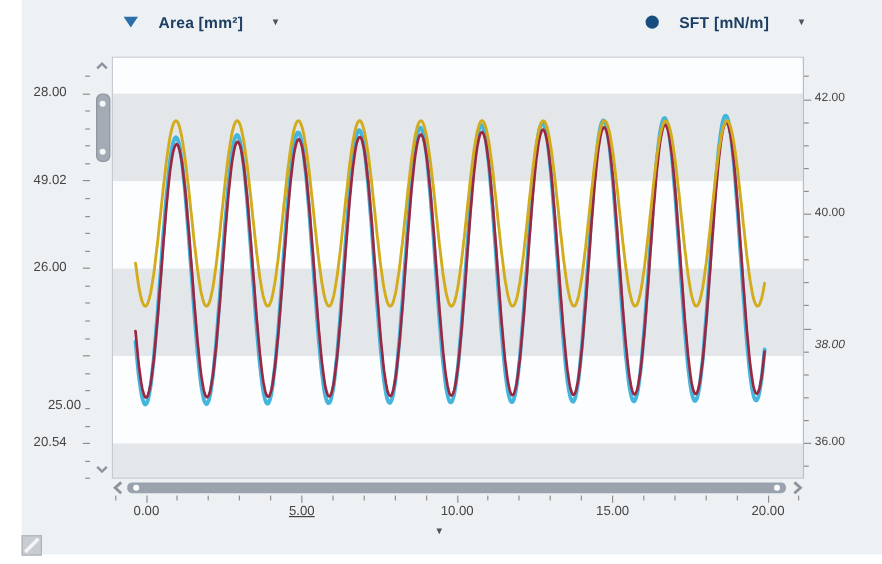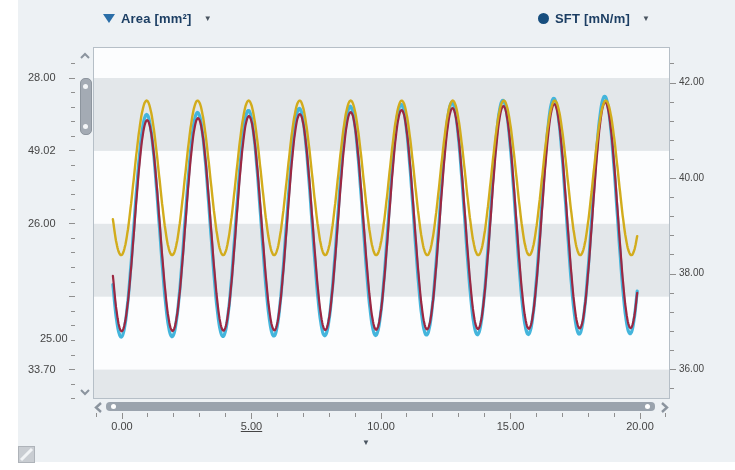--- a/index.html
+++ b/index.html
@@ -1,21 +1,21 @@
 <!DOCTYPE html>
 <html><head>
 <meta charset="utf-8">
 <style>
   html,body{margin:0;padding:0;background:#ffffff;font-family:"Liberation Sans",sans-serif;}
   .stage{position:relative;width:735px;height:470px;background:#ffffff;overflow:hidden;}
   .panel{position:absolute;left:18px;top:0;width:717px;height:462px;background:#edf1f4;}
   .layer{position:absolute;left:0;top:0;width:735px;height:470px;pointer-events:none;}
 
   
-  .legend{position:absolute;top:8px;height:20px;display:flex;align-items:center;gap:6px;cursor:pointer;}
+  .legend{position:absolute;top:8px;height:20px;display:flex;align-items:center;gap:17px;cursor:pointer;}
   .legend-label{font-size:13px;font-weight:bold;color:#1c3e63;letter-spacing:.2px;}
   .tri-down{width:0;height:0;border-left:6px solid transparent;border-right:6px solid transparent;border-top:9px solid #2b6ea8;}
   .dot{width:11px;height:11px;border-radius:50%;background:#174e7e;}
   .caret{font-size:8px;color:#4a5560;margin-left:6px;}
 
   
   .plot-svg{position:absolute;left:93px;top:47px;}
 
   
   .ylab{position:absolute;width:40px;font-size:11px;color:#454545;text-align:left;}
@@ -70,21 +70,21 @@
     <g id="curves">
         <path d="M19.9 237.7 L20.5 243.6 L21.0 249.2 L21.5 254.6 L22.0 259.6 L22.5 264.3 L23.0 268.7 L23.6 272.7 L24.1 276.3 L24.6 279.5 L25.1 282.3 L25.6 284.7 L26.2 286.6 L26.7 288.2 L27.2 289.2 L27.7 289.9 L28.2 290.0 L28.7 289.7 L29.3 289.0 L29.8 287.8 L30.3 286.2 L30.8 284.1 L31.3 281.6 L31.8 278.7 L32.4 275.4 L32.9 271.7 L33.4 267.6 L33.9 263.1 L34.4 258.3 L35.0 253.2 L35.5 247.7 L36.0 242.0 L36.5 236.1 L37.0 229.9 L37.5 223.4 L38.1 216.8 L38.6 210.1 L39.1 203.2 L39.6 196.2 L40.1 189.2 L40.7 182.1 L41.2 175.0 L41.7 167.9 L42.2 160.8 L42.7 153.9 L43.2 147.0 L43.8 140.2 L44.3 133.7 L44.8 127.3 L45.3 121.1 L45.8 115.1 L46.4 109.4 L46.9 104.0 L47.4 98.9 L47.9 94.1 L48.4 89.7 L48.9 85.6 L49.5 81.9 L50.0 78.6 L50.5 75.7 L51.0 73.2 L51.5 71.2 L52.1 69.6 L52.6 68.4 L53.1 67.7 L53.6 67.5 L54.1 67.7 L54.6 68.4 L55.2 69.5 L55.7 71.0 L56.2 73.0 L56.7 75.5 L57.2 78.3 L57.7 81.6 L58.3 85.2 L58.8 89.3 L59.3 93.7 L59.8 98.4 L60.3 103.5 L60.9 108.9 L61.4 114.6 L61.9 120.5 L62.4 126.7 L62.9 133.1 L63.4 139.7 L64.0 146.4 L64.5 153.3 L65.0 160.3 L65.5 167.3 L66.0 174.4 L66.6 181.5 L67.1 188.6 L67.6 195.7 L68.1 202.6 L68.6 209.5 L69.1 216.3 L69.7 222.9 L70.2 229.3 L70.7 235.6 L71.2 241.5 L71.7 247.3 L72.3 252.7 L72.8 257.9 L73.3 262.7 L73.8 267.2 L74.3 271.3 L74.8 275.0 L75.4 278.4 L75.9 281.3 L76.4 283.8 L76.9 285.9 L77.4 287.5 L78.0 288.7 L78.5 289.4 L79.0 289.7 L79.5 289.5 L80.0 288.9 L80.5 287.8 L81.1 286.3 L81.6 284.3 L82.1 281.9 L82.6 279.1 L83.1 275.8 L83.6 272.2 L84.2 268.1 L84.7 263.7 L85.2 259.0 L85.7 253.9 L86.2 248.5 L86.8 242.8 L87.3 236.8 L87.8 230.7 L88.3 224.2 L88.8 217.6 L89.3 210.9 L89.9 204.0 L90.4 197.0 L90.9 189.9 L91.4 182.7 L91.9 175.6 L92.5 168.4 L93.0 161.3 L93.5 154.2 L94.0 147.3 L94.5 140.5 L95.0 133.8 L95.6 127.3 L96.1 121.0 L96.6 114.9 L97.1 109.1 L97.6 103.6 L98.2 98.4 L98.7 93.4 L99.2 88.9 L99.7 84.7 L100.2 80.9 L100.7 77.4 L101.3 74.4 L101.8 71.8 L102.3 69.7 L102.8 68.0 L103.3 66.7 L103.9 65.9 L104.4 65.5 L104.9 65.6 L105.4 66.1 L105.9 67.1 L106.4 68.6 L107.0 70.5 L107.5 72.9 L108.0 75.6 L108.5 78.8 L109.0 82.4 L109.5 86.4 L110.1 90.7 L110.6 95.4 L111.1 100.5 L111.6 105.8 L112.1 111.5 L112.7 117.4 L113.2 123.6 L113.7 130.0 L114.2 136.5 L114.7 143.3 L115.2 150.2 L115.8 157.2 L116.3 164.3 L116.8 171.4 L117.3 178.6 L117.8 185.7 L118.4 192.8 L118.9 199.9 L119.4 206.9 L119.9 213.7 L120.4 220.4 L120.9 227.0 L121.5 233.3 L122.0 239.4 L122.5 245.2 L123.0 250.8 L123.5 256.0 L124.1 261.0 L124.6 265.6 L125.1 269.8 L125.6 273.7 L126.1 277.1 L126.6 280.2 L127.2 282.8 L127.7 285.0 L128.2 286.8 L128.7 288.1 L129.2 288.9 L129.8 289.3 L130.3 289.3 L130.8 288.8 L131.3 287.8 L131.8 286.4 L132.3 284.5 L132.9 282.2 L133.4 279.4 L133.9 276.2 L134.4 272.7 L134.9 268.7 L135.4 264.3 L136.0 259.6 L136.5 254.6 L137.0 249.2 L137.5 243.6 L138.0 237.6 L138.6 231.5 L139.1 225.0 L139.6 218.4 L140.1 211.7 L140.6 204.7 L141.1 197.7 L141.7 190.6 L142.2 183.4 L142.7 176.2 L143.2 169.0 L143.7 161.8 L144.3 154.7 L144.8 147.6 L145.3 140.7 L145.8 133.9 L146.3 127.3 L146.8 120.9 L147.4 114.8 L147.9 108.9 L148.4 103.2 L148.9 97.9 L149.4 92.8 L150.0 88.2 L150.5 83.8 L151.0 79.9 L151.5 76.3 L152.0 73.2 L152.5 70.5 L153.1 68.2 L153.6 66.3 L154.1 65.0 L154.6 64.0 L155.1 63.5 L155.7 63.5 L156.2 63.9 L156.7 64.8 L157.2 66.2 L157.7 68.0 L158.2 70.3 L158.8 72.9 L159.3 76.0 L159.8 79.6 L160.3 83.5 L160.8 87.8 L161.3 92.4 L161.9 97.4 L162.4 102.7 L162.9 108.4 L163.4 114.3 L163.9 120.4 L164.5 126.8 L165.0 133.4 L165.5 140.1 L166.0 147.1 L166.5 154.1 L167.0 161.2 L167.6 168.4 L168.1 175.6 L168.6 182.8 L169.1 190.0 L169.6 197.1 L170.2 204.2 L170.7 211.1 L171.2 217.9 L171.7 224.5 L172.2 231.0 L172.7 237.2 L173.3 243.1 L173.8 248.8 L174.3 254.2 L174.8 259.2 L175.3 263.9 L175.9 268.3 L176.4 272.3 L176.9 275.9 L177.4 279.1 L177.9 281.8 L178.4 284.1 L179.0 286.0 L179.5 287.5 L180.0 288.4 L180.5 289.0 L181.0 289.0 L181.6 288.6 L182.1 287.7 L182.6 286.4 L183.1 284.6 L183.6 282.4 L184.1 279.7 L184.7 276.6 L185.2 273.1 L185.7 269.2 L186.2 265.0 L186.7 260.3 L187.2 255.3 L187.8 250.0 L188.3 244.4 L188.8 238.4 L189.3 232.3 L189.8 225.9 L190.4 219.3 L190.9 212.5 L191.4 205.5 L191.9 198.5 L192.4 191.3 L192.9 184.1 L193.5 176.8 L194.0 169.6 L194.5 162.3 L195.0 155.1 L195.5 148.0 L196.1 141.0 L196.6 134.1 L197.1 127.4 L197.6 121.0 L198.1 114.7 L198.6 108.6 L199.2 102.9 L199.7 97.4 L200.2 92.3 L200.7 87.5 L201.2 83.0 L201.8 79.0 L202.3 75.3 L202.8 72.0 L203.3 69.2 L203.8 66.7 L204.3 64.8 L204.9 63.3 L205.4 62.2 L205.9 61.6 L206.4 61.5 L206.9 61.8 L207.5 62.6 L208.0 63.8 L208.5 65.5 L209.0 67.7 L209.5 70.3 L210.0 73.3 L210.6 76.7 L211.1 80.6 L211.6 84.8 L212.1 89.4 L212.6 94.4 L213.1 99.7 L213.7 105.2 L214.2 111.1 L214.7 117.3 L215.2 123.6 L215.7 130.2 L216.3 137.0 L216.8 143.9 L217.3 151.0 L217.8 158.1 L218.3 165.3 L218.8 172.6 L219.4 179.9 L219.9 187.1 L220.4 194.3 L220.9 201.5 L221.4 208.5 L222.0 215.4 L222.5 222.1 L223.0 228.6 L223.5 234.9 L224.0 241.0 L224.5 246.7 L225.1 252.2 L225.6 257.4 L226.1 262.3 L226.6 266.8 L227.1 270.9 L227.7 274.6 L228.2 277.9 L228.7 280.8 L229.2 283.2 L229.7 285.2 L230.2 286.8 L230.8 287.9 L231.3 288.5 L231.8 288.7 L232.3 288.4 L232.8 287.7 L233.4 286.4 L233.9 284.8 L234.4 282.6 L234.9 280.1 L235.4 277.0 L235.9 273.6 L236.5 269.8 L237.0 265.6 L237.5 261.0 L238.0 256.0 L238.5 250.7 L239.0 245.1 L239.6 239.3 L240.1 233.1 L240.6 226.7 L241.1 220.1 L241.6 213.3 L242.2 206.3 L242.7 199.3 L243.2 192.1 L243.7 184.8 L244.2 177.5 L244.7 170.2 L245.3 162.9 L245.8 155.6 L246.3 148.4 L246.8 141.3 L247.3 134.4 L247.9 127.6 L248.4 121.0 L248.9 114.6 L249.4 108.5 L249.9 102.6 L250.4 97.0 L251.0 91.8 L251.5 86.8 L252.0 82.3 L252.5 78.1 L253.0 74.3 L253.6 70.9 L254.1 67.9 L254.6 65.3 L255.1 63.2 L255.6 61.6 L256.1 60.4 L256.7 59.7 L257.2 59.4 L257.7 59.6 L258.2 60.3 L258.7 61.5 L259.3 63.1 L259.8 65.1 L260.3 67.6 L260.8 70.6 L261.3 73.9 L261.8 77.7 L262.4 81.9 L262.9 86.4 L263.4 91.3 L263.9 96.6 L264.4 102.1 L264.9 108.0 L265.5 114.1 L266.0 120.4 L266.5 127.0 L267.0 133.8 L267.5 140.7 L268.1 147.8 L268.6 155.0 L269.1 162.3 L269.6 169.6 L270.1 176.9 L270.6 184.2 L271.2 191.5 L271.7 198.7 L272.2 205.8 L272.7 212.8 L273.2 219.6 L273.8 226.2 L274.3 232.6 L274.8 238.8 L275.3 244.7 L275.8 250.3 L276.3 255.6 L276.9 260.6 L277.4 265.2 L277.9 269.4 L278.4 273.3 L278.9 276.7 L279.5 279.7 L280.0 282.3 L280.5 284.4 L281.0 286.1 L281.5 287.3 L282.0 288.1 L282.6 288.4 L283.1 288.2 L283.6 287.6 L284.1 286.4 L284.6 284.9 L285.2 282.8 L285.7 280.3 L286.2 277.4 L286.7 274.1 L287.2 270.3 L287.7 266.2 L288.3 261.6 L288.8 256.7 L289.3 251.5 L289.8 245.9 L290.3 240.1 L290.8 233.9 L291.4 227.6 L291.9 220.9 L292.4 214.1 L292.9 207.2 L293.4 200.1 L294.0 192.8 L294.5 185.5 L295.0 178.2 L295.5 170.8 L296.0 163.4 L296.5 156.1 L297.1 148.8 L297.6 141.7 L298.1 134.6 L298.6 127.8 L299.1 121.1 L299.7 114.6 L300.2 108.3 L300.7 102.3 L301.2 96.7 L301.7 91.3 L302.2 86.2 L302.8 81.5 L303.3 77.2 L303.8 73.3 L304.3 69.7 L304.8 66.6 L305.4 64.0 L305.9 61.7 L306.4 60.0 L306.9 58.6 L307.4 57.8 L307.9 57.4 L308.5 57.5 L309.0 58.1 L309.5 59.1 L310.0 60.6 L310.5 62.6 L311.1 65.0 L311.6 67.9 L312.1 71.1 L312.6 74.8 L313.1 78.9 L313.6 83.4 L314.2 88.3 L314.7 93.5 L315.2 99.0 L315.7 104.8 L316.2 110.9 L316.7 117.3 L317.3 123.8 L317.8 130.6 L318.3 137.6 L318.8 144.7 L319.3 151.9 L319.9 159.2 L320.4 166.5 L320.9 173.9 L321.4 181.3 L321.9 188.6 L322.4 195.9 L323.0 203.1 L323.5 210.1 L324.0 217.0 L324.5 223.8 L325.0 230.3 L325.6 236.6 L326.1 242.6 L326.6 248.3 L327.1 253.7 L327.6 258.8 L328.1 263.5 L328.7 267.9 L329.2 271.9 L329.7 275.5 L330.2 278.6 L330.7 281.3 L331.3 283.6 L331.8 285.4 L332.3 286.7 L332.8 287.6 L333.3 288.0 L333.8 288.0 L334.4 287.4 L334.9 286.4 L335.4 285.0 L335.9 283.0 L336.4 280.6 L337.0 277.8 L337.5 274.5 L338.0 270.8 L338.5 266.8 L339.0 262.3 L339.5 257.4 L340.1 252.2 L340.6 246.7 L341.1 240.9 L341.6 234.8 L342.1 228.4 L342.6 221.8 L343.2 215.0 L343.7 208.0 L344.2 200.9 L344.7 193.6 L345.2 186.3 L345.8 178.9 L346.3 171.5 L346.8 164.0 L347.3 156.7 L347.8 149.3 L348.3 142.1 L348.9 134.9 L349.4 128.0 L349.9 121.2 L350.4 114.6 L350.9 108.2 L351.5 102.1 L352.0 96.3 L352.5 90.8 L353.0 85.6 L353.5 80.8 L354.0 76.4 L354.6 72.3 L355.1 68.7 L355.6 65.4 L356.1 62.6 L356.6 60.3 L357.2 58.4 L357.7 56.9 L358.2 56.0 L358.7 55.5 L359.2 55.4 L359.7 55.9 L360.3 56.8 L360.8 58.2 L361.3 60.1 L361.8 62.4 L362.3 65.2 L362.9 68.4 L363.4 72.0 L363.9 76.0 L364.4 80.4 L364.9 85.2 L365.4 90.4 L366.0 95.9 L366.5 101.6 L367.0 107.7 L367.5 114.1 L368.0 120.6 L368.5 127.4 L369.1 134.4 L369.6 141.5 L370.1 148.7 L370.6 156.1 L371.1 163.5 L371.7 170.9 L372.2 178.3 L372.7 185.7 L373.2 193.1 L373.7 200.3 L374.2 207.5 L374.8 214.5 L375.3 221.3 L375.8 227.9 L376.3 234.3 L376.8 240.4 L377.4 246.3 L377.9 251.8 L378.4 257.0 L378.9 261.9 L379.4 266.4 L379.9 270.5 L380.5 274.2 L381.0 277.4 L381.5 280.3 L382.0 282.7 L382.5 284.6 L383.1 286.1 L383.6 287.1 L384.1 287.6 L384.6 287.7 L385.1 287.3 L385.6 286.4 L386.2 285.0 L386.7 283.2 L387.2 280.9 L387.7 278.1 L388.2 275.0 L388.8 271.4 L389.3 267.3 L389.8 262.9 L390.3 258.1 L390.8 253.0 L391.3 247.5 L391.9 241.7 L392.4 235.6 L392.9 229.3 L393.4 222.7 L393.9 215.9 L394.4 208.9 L395.0 201.7 L395.5 194.5 L396.0 187.1 L396.5 179.6 L397.0 172.2 L397.6 164.7 L398.1 157.2 L398.6 149.8 L399.1 142.5 L399.6 135.3 L400.1 128.2 L400.7 121.3 L401.2 114.6 L401.7 108.2 L402.2 102.0 L402.7 96.0 L403.3 90.4 L403.8 85.1 L404.3 80.2 L404.8 75.6 L405.3 71.4 L405.8 67.6 L406.4 64.2 L406.9 61.3 L407.4 58.8 L407.9 56.8 L408.4 55.2 L409.0 54.1 L409.5 53.5 L410.0 53.4 L410.5 53.7 L411.0 54.5 L411.5 55.8 L412.1 57.6 L412.6 59.8 L413.1 62.5 L413.6 65.6 L414.1 69.1 L414.7 73.1 L415.2 77.5 L415.7 82.2 L416.2 87.3 L416.7 92.7 L417.2 98.5 L417.8 104.5 L418.3 110.8 L418.8 117.4 L419.3 124.2 L419.8 131.2 L420.3 138.3 L420.9 145.6 L421.4 152.9 L421.9 160.4 L422.4 167.8 L422.9 175.3 L423.5 182.8 L424.0 190.2 L424.5 197.6 L425.0 204.8 L425.5 211.9 L426.0 218.8 L426.6 225.5 L427.1 232.0 L427.6 238.2 L428.1 244.2 L428.6 249.9 L429.2 255.2 L429.7 260.2 L430.2 264.8 L430.7 269.0 L431.2 272.9 L431.7 276.3 L432.3 279.2 L432.8 281.8 L433.3 283.8 L433.8 285.4 L434.3 286.6 L434.9 287.2 L435.4 287.4 L435.9 287.1 L436.4 286.3 L436.9 285.1 L437.4 283.3 L438.0 281.1 L438.5 278.5 L439.0 275.4 L439.5 271.9 L440.0 267.9 L440.6 263.6 L441.1 258.8 L441.6 253.7 L442.1 248.3 L442.6 242.5 L443.1 236.5 L443.7 230.1 L444.2 223.6 L444.7 216.8 L445.2 209.8 L445.7 202.6 L446.2 195.3 L446.8 187.9 L447.3 180.4 L447.8 172.9 L448.3 165.4 L448.8 157.8 L449.4 150.4 L449.9 143.0 L450.4 135.7 L450.9 128.5 L451.4 121.5 L451.9 114.7 L452.5 108.2 L453.0 101.8 L453.5 95.8 L454.0 90.1 L454.5 84.6 L455.1 79.6 L455.6 74.9 L456.1 70.5 L456.6 66.6 L457.1 63.1 L457.6 60.1 L458.2 57.4 L458.7 55.3 L459.2 53.6 L459.7 52.4 L460.2 51.6 L460.8 51.4 L461.3 51.6 L461.8 52.3 L462.3 53.5 L462.8 55.1 L463.3 57.2 L463.9 59.8 L464.4 62.8 L464.9 66.3 L465.4 70.2 L465.9 74.5 L466.5 79.2 L467.0 84.2 L467.5 89.6 L468.0 95.3 L468.5 101.3 L469.0 107.6 L469.6 114.2 L470.1 121.0 L470.6 127.9 L471.1 135.1 L471.6 142.4 L472.1 149.8 L472.7 157.2 L473.2 164.8 L473.7 172.3 L474.2 179.8 L474.7 187.3 L475.3 194.7 L475.8 202.0 L476.3 209.2 L476.8 216.2 L477.3 223.1 L477.8 229.6 L478.4 236.0 L478.9 242.1 L479.4 247.9 L479.9 253.3 L480.4 258.4 L481.0 263.2 L481.5 267.5 L482.0 271.5 L482.5 275.0 L483.0 278.1 L483.5 280.8 L484.1 283.0 L484.6 284.7 L485.1 286.0 L485.6 286.8 L486.1 287.1 L486.7 286.9 L487.2 286.2 L487.7 285.1 L488.2 283.4 L488.7 281.4 L489.2 278.8 L489.8 275.8 L490.3 272.3 L490.8 268.5 L491.3 264.2 L491.8 259.5 L492.4 254.5 L492.9 249.1 L493.4 243.4 L493.9 237.3 L494.4 231.0 L494.9 224.5 L495.5 217.7 L496.0 210.7 L496.5 203.5 L497.0 196.2 L497.5 188.7 L498.0 181.2 L498.6 173.6 L499.1 166.0 L499.6 158.5 L500.1 150.9 L500.6 143.4 L501.2 136.1 L501.7 128.8 L502.2 121.7 L502.7 114.9 L503.2 108.2 L503.7 101.7 L504.3 95.6 L504.8 89.7 L505.3 84.2 L505.8 79.0 L506.3 74.2 L506.9 69.7 L507.4 65.7 L507.9 62.0 L508.4 58.8 L508.9 56.1 L509.4 53.8 L510.0 52.0 L510.5 50.6 L511.0 49.7 L511.5 49.4 L512.0 49.5 L512.6 50.0 L513.1 51.1 L513.6 52.7 L514.1 54.7 L514.6 57.2 L515.1 60.1 L515.7 63.5 L516.2 67.3 L516.7 71.5 L517.2 76.1 L517.7 81.1 L518.3 86.5 L518.8 92.1 L519.3 98.1 L519.8 104.4 L520.3 110.9 L520.8 117.7 L521.4 124.7 L521.9 131.9 L522.4 139.2 L522.9 146.6 L523.4 154.1 L523.9 161.7 L524.5 169.3 L525.0 176.8 L525.5 184.4 L526.0 191.9 L526.5 199.3 L527.1 206.5 L527.6 213.6 L528.1 220.6 L528.6 227.3 L529.1 233.7 L529.6 239.9 L530.2 245.8 L530.7 251.4 L531.2 256.6 L531.7 261.5 L532.2 266.0 L532.8 270.1 L533.3 273.8 L533.8 277.0 L534.3 279.8 L534.8 282.1 L535.3 284.0 L535.9 285.4 L536.4 286.3 L536.9 286.7 L537.4 286.7 L537.9 286.1 L538.5 285.1 L539.0 283.5 L539.5 281.6 L540.0 279.1 L540.5 276.2 L541.0 272.8 L541.6 269.0 L542.1 264.8 L542.6 260.2 L543.1 255.2 L543.6 249.9 L544.2 244.2" fill="none" stroke="#44b5dc" stroke-width="3.2" stroke-linecap="round"></path>
         <path d="M19.9 228.8 L20.5 234.7 L21.0 240.2 L21.5 245.6 L22.0 250.7 L22.5 255.4 L23.0 259.9 L23.6 264.0 L24.1 267.8 L24.6 271.3 L25.1 274.3 L25.6 277.0 L26.2 279.2 L26.7 281.1 L27.2 282.5 L27.7 283.5 L28.2 284.1 L28.7 284.3 L29.3 284.0 L29.8 283.3 L30.3 282.2 L30.8 280.7 L31.3 278.7 L31.8 276.3 L32.4 273.6 L32.9 270.4 L33.4 266.9 L33.9 263.0 L34.4 258.8 L35.0 254.2 L35.5 249.3 L36.0 244.2 L36.5 238.8 L37.0 233.1 L37.5 227.2 L38.1 221.1 L38.6 214.9 L39.1 208.5 L39.6 202.0 L40.1 195.3 L40.7 188.6 L41.2 181.9 L41.7 175.2 L42.2 168.4 L42.7 161.8 L43.2 155.1 L43.8 148.6 L44.3 142.2 L44.8 136.0 L45.3 129.9 L45.8 124.0 L46.4 118.4 L46.9 113.0 L47.4 107.8 L47.9 103.0 L48.4 98.4 L48.9 94.2 L49.5 90.4 L50.0 86.9 L50.5 83.7 L51.0 81.0 L51.5 78.7 L52.1 76.7 L52.6 75.2 L53.1 74.1 L53.6 73.4 L54.1 73.2 L54.6 73.4 L55.2 74.0 L55.7 75.1 L56.2 76.6 L56.7 78.4 L57.2 80.8 L57.7 83.5 L58.3 86.6 L58.8 90.0 L59.3 93.9 L59.8 98.0 L60.3 102.5 L60.9 107.4 L61.4 112.5 L61.9 117.9 L62.4 123.5 L62.9 129.4 L63.4 135.4 L64.0 141.7 L64.5 148.0 L65.0 154.6 L65.5 161.2 L66.0 167.9 L66.6 174.6 L67.1 181.3 L67.6 188.1 L68.1 194.8 L68.6 201.4 L69.1 207.9 L69.7 214.3 L70.2 220.6 L70.7 226.7 L71.2 232.6 L71.7 238.3 L72.3 243.7 L72.8 248.9 L73.3 253.8 L73.8 258.3 L74.3 262.6 L74.8 266.5 L75.4 270.0 L75.9 273.2 L76.4 276.0 L76.9 278.4 L77.4 280.3 L78.0 281.9 L78.5 283.0 L79.0 283.7 L79.5 284.0 L80.0 283.8 L80.5 283.2 L81.1 282.2 L81.6 280.7 L82.1 278.9 L82.6 276.6 L83.1 273.9 L83.6 270.8 L84.2 267.3 L84.7 263.5 L85.2 259.3 L85.7 254.8 L86.2 250.0 L86.8 244.9 L87.3 239.5 L87.8 233.8 L88.3 227.9 L88.8 221.9 L89.3 215.6 L89.9 209.2 L90.4 202.6 L90.9 196.0 L91.4 189.2 L91.9 182.5 L92.5 175.7 L93.0 168.9 L93.5 162.1 L94.0 155.4 L94.5 148.8 L95.0 142.4 L95.6 136.0 L96.1 129.8 L96.6 123.9 L97.1 118.1 L97.6 112.6 L98.2 107.4 L98.7 102.4 L99.2 97.7 L99.7 93.4 L100.2 89.4 L100.7 85.8 L101.3 82.6 L101.8 79.7 L102.3 77.2 L102.8 75.2 L103.3 73.5 L103.9 72.3 L104.4 71.6 L104.9 71.2 L105.4 71.3 L105.9 71.8 L106.4 72.8 L107.0 74.2 L107.5 76.0 L108.0 78.2 L108.5 80.8 L109.0 83.8 L109.5 87.2 L110.1 91.0 L110.6 95.1 L111.1 99.6 L111.6 104.4 L112.1 109.5 L112.7 114.8 L113.2 120.4 L113.7 126.3 L114.2 132.4 L114.7 138.6 L115.2 145.0 L115.8 151.5 L116.3 158.2 L116.8 164.9 L117.3 171.7 L117.8 178.5 L118.4 185.3 L118.9 192.0 L119.4 198.7 L119.9 205.4 L120.4 211.9 L120.9 218.2 L121.5 224.4 L122.0 230.4 L122.5 236.2 L123.0 241.7 L123.5 247.0 L124.1 252.0 L124.6 256.7 L125.1 261.1 L125.6 265.1 L126.1 268.7 L126.6 272.0 L127.2 274.9 L127.7 277.4 L128.2 279.5 L128.7 281.2 L129.2 282.4 L129.8 283.2 L130.3 283.6 L130.8 283.6 L131.3 283.1 L131.8 282.1 L132.3 280.8 L132.9 279.0 L133.4 276.8 L133.9 274.2 L134.4 271.2 L134.9 267.8 L135.4 264.0 L136.0 259.9 L136.5 255.4 L137.0 250.6 L137.5 245.5 L138.0 240.2 L138.6 234.5 L139.1 228.7 L139.6 222.6 L140.1 216.3 L140.6 209.9 L141.1 203.3 L141.7 196.6 L142.2 189.9 L142.7 183.0 L143.2 176.2 L143.7 169.3 L144.3 162.5 L144.8 155.8 L145.3 149.1 L145.8 142.5 L146.3 136.1 L146.8 129.8 L147.4 123.8 L147.9 117.9 L148.4 112.3 L148.9 106.9 L149.4 101.8 L150.0 97.1 L150.5 92.6 L151.0 88.5 L151.5 84.8 L152.0 81.4 L152.5 78.4 L153.1 75.8 L153.6 73.7 L154.1 71.9 L154.6 70.6 L155.1 69.7 L155.7 69.2 L156.2 69.2 L156.7 69.6 L157.2 70.5 L157.7 71.8 L158.2 73.5 L158.8 75.6 L159.3 78.2 L159.8 81.1 L160.3 84.5 L160.8 88.2 L161.3 92.2 L161.9 96.7 L162.4 101.4 L162.9 106.4 L163.4 111.8 L163.9 117.4 L164.5 123.2 L165.0 129.3 L165.5 135.5 L166.0 142.0 L166.5 148.5 L167.0 155.2 L167.6 161.9 L168.1 168.8 L168.6 175.6 L169.1 182.5 L169.6 189.3 L170.2 196.1 L170.7 202.7 L171.2 209.3 L171.7 215.8 L172.2 222.1 L172.7 228.2 L173.3 234.0 L173.8 239.7 L174.3 245.1 L174.8 250.2 L175.3 255.0 L175.9 259.5 L176.4 263.6 L176.9 267.4 L177.4 270.8 L177.9 273.8 L178.4 276.5 L179.0 278.7 L179.5 280.5 L180.0 281.8 L180.5 282.7 L181.0 283.2 L181.6 283.3 L182.1 282.9 L182.6 282.1 L183.1 280.8 L183.6 279.1 L184.1 277.0 L184.7 274.5 L185.2 271.5 L185.7 268.2 L186.2 264.5 L186.7 260.4 L187.2 256.0 L187.8 251.3 L188.3 246.2 L188.8 240.9 L189.3 235.3 L189.8 229.4 L190.4 223.3 L190.9 217.0 L191.4 210.6 L191.9 204.0 L192.4 197.3 L192.9 190.5 L193.5 183.6 L194.0 176.7 L194.5 169.8 L195.0 163.0 L195.5 156.1 L196.1 149.4 L196.6 142.7 L197.1 136.2 L197.6 129.9 L198.1 123.7 L198.6 117.7 L199.2 112.0 L199.7 106.5 L200.2 101.3 L200.7 96.4 L201.2 91.9 L201.8 87.7 L202.3 83.8 L202.8 80.3 L203.3 77.2 L203.8 74.5 L204.3 72.2 L204.9 70.3 L205.4 68.9 L205.9 67.9 L206.4 67.3 L206.9 67.2 L207.5 67.5 L208.0 68.2 L208.5 69.4 L209.0 71.0 L209.5 73.1 L210.0 75.5 L210.6 78.4 L211.1 81.7 L211.6 85.3 L212.1 89.3 L212.6 93.7 L213.1 98.4 L213.7 103.4 L214.2 108.7 L214.7 114.3 L215.2 120.1 L215.7 126.2 L216.3 132.4 L216.8 138.9 L217.3 145.5 L217.8 152.2 L218.3 158.9 L218.8 165.8 L219.4 172.7 L219.9 179.6 L220.4 186.5 L220.9 193.3 L221.4 200.1 L222.0 206.8 L222.5 213.3 L223.0 219.7 L223.5 225.9 L224.0 231.9 L224.5 237.6 L225.1 243.1 L225.6 248.3 L226.1 253.3 L226.6 257.9 L227.1 262.1 L227.7 266.0 L228.2 269.6 L228.7 272.7 L229.2 275.4 L229.7 277.8 L230.2 279.7 L230.8 281.2 L231.3 282.2 L231.8 282.8 L232.3 283.0 L232.8 282.7 L233.4 282.0 L233.9 280.8 L234.4 279.2 L234.9 277.2 L235.4 274.8 L235.9 271.9 L236.5 268.6 L237.0 265.0 L237.5 261.0 L238.0 256.6 L238.5 251.9 L239.0 246.9 L239.6 241.6 L240.1 236.0 L240.6 230.2 L241.1 224.1 L241.6 217.8 L242.2 211.3 L242.7 204.7 L243.2 198.0 L243.7 191.2 L244.2 184.3 L244.7 177.3 L245.3 170.4 L245.8 163.4 L246.3 156.5 L246.8 149.7 L247.3 143.0 L247.9 136.4 L248.4 129.9 L248.9 123.6 L249.4 117.6 L249.9 111.7 L250.4 106.2 L251.0 100.9 L251.5 95.9 L252.0 91.2 L252.5 86.8 L253.0 82.8 L253.6 79.2 L254.1 76.0 L254.6 73.2 L255.1 70.8 L255.6 68.8 L256.1 67.2 L256.7 66.1 L257.2 65.4 L257.7 65.1 L258.2 65.3 L258.7 66.0 L259.3 67.1 L259.8 68.6 L260.3 70.6 L260.8 72.9 L261.3 75.7 L261.8 78.9 L262.4 82.5 L262.9 86.5 L263.4 90.8 L263.9 95.4 L264.4 100.4 L264.9 105.7 L265.5 111.2 L266.0 117.0 L266.5 123.1 L267.0 129.4 L267.5 135.8 L268.1 142.4 L268.6 149.1 L269.1 155.9 L269.6 162.8 L270.1 169.8 L270.6 176.7 L271.2 183.7 L271.7 190.6 L272.2 197.4 L272.7 204.2 L273.2 210.8 L273.8 217.3 L274.3 223.6 L274.8 229.7 L275.3 235.5 L275.8 241.1 L276.3 246.5 L276.9 251.5 L277.4 256.2 L277.9 260.6 L278.4 264.6 L278.9 268.3 L279.5 271.5 L280.0 274.4 L280.5 276.9 L281.0 278.9 L281.5 280.5 L282.0 281.7 L282.6 282.4 L283.1 282.7 L283.6 282.5 L284.1 281.9 L284.6 280.8 L285.2 279.3 L285.7 277.4 L286.2 275.0 L286.7 272.2 L287.2 269.1 L287.7 265.5 L288.3 261.5 L288.8 257.2 L289.3 252.6 L289.8 247.6 L290.3 242.3 L290.8 236.7 L291.4 230.9 L291.9 224.8 L292.4 218.6 L292.9 212.1 L293.4 205.5 L294.0 198.7 L294.5 191.9 L295.0 184.9 L295.5 177.9 L296.0 170.9 L296.5 163.9 L297.1 156.9 L297.6 150.0 L298.1 143.2 L298.6 136.5 L299.1 130.0 L299.7 123.6 L300.2 117.5 L300.7 111.5 L301.2 105.8 L301.7 100.4 L302.2 95.3 L302.8 90.5 L303.3 86.0 L303.8 81.9 L304.3 78.2 L304.8 74.8 L305.4 71.9 L305.9 69.3 L306.4 67.2 L306.9 65.5 L307.4 64.3 L307.9 63.5 L308.5 63.1 L309.0 63.2 L309.5 63.8 L310.0 64.8 L310.5 66.2 L311.1 68.0 L311.6 70.3 L312.1 73.0 L312.6 76.2 L313.1 79.7 L313.6 83.6 L314.2 87.8 L314.7 92.4 L315.2 97.4 L315.7 102.6 L316.2 108.2 L316.7 113.9 L317.3 120.0 L317.8 126.2 L318.3 132.7 L318.8 139.3 L319.3 146.0 L319.9 152.9 L320.4 159.8 L320.9 166.8 L321.4 173.8 L321.9 180.8 L322.4 187.8 L323.0 194.7 L323.5 201.6 L324.0 208.3 L324.5 214.8 L325.0 221.2 L325.6 227.4 L326.1 233.4 L326.6 239.1 L327.1 244.5 L327.6 249.7 L328.1 254.5 L328.7 259.0 L329.2 263.2 L329.7 267.0 L330.2 270.3 L330.7 273.3 L331.3 275.9 L331.8 278.1 L332.3 279.8 L332.8 281.1 L333.3 281.9 L333.8 282.3 L334.4 282.2 L334.9 281.7 L335.4 280.8 L335.9 279.4 L336.4 277.5 L337.0 275.3 L337.5 272.6 L338.0 269.5 L338.5 266.0 L339.0 262.1 L339.5 257.8 L340.1 253.2 L340.6 248.3 L341.1 243.0 L341.6 237.5 L342.1 231.7 L342.6 225.6 L343.2 219.3 L343.7 212.9 L344.2 206.2 L344.7 199.5 L345.2 192.6 L345.8 185.6 L346.3 178.5 L346.8 171.5 L347.3 164.4 L347.8 157.4 L348.3 150.4 L348.9 143.5 L349.4 136.8 L349.9 130.1 L350.4 123.7 L350.9 117.4 L351.5 111.4 L352.0 105.6 L352.5 100.0 L353.0 94.8 L353.5 89.9 L354.0 85.3 L354.6 81.1 L355.1 77.2 L355.6 73.7 L356.1 70.6 L356.6 68.0 L357.2 65.7 L357.7 63.9 L358.2 62.6 L358.7 61.6 L359.2 61.2 L359.7 61.1 L360.3 61.6 L360.8 62.5 L361.3 63.8 L361.8 65.6 L362.3 67.8 L362.9 70.4 L363.4 73.4 L363.9 76.9 L364.4 80.7 L364.9 84.9 L365.4 89.5 L366.0 94.4 L366.5 99.6 L367.0 105.1 L367.5 110.8 L368.0 116.9 L368.5 123.1 L369.1 129.6 L369.6 136.2 L370.1 142.9 L370.6 149.8 L371.1 156.8 L371.7 163.8 L372.2 170.9 L372.7 178.0 L373.2 185.0 L373.7 192.0 L374.2 198.9 L374.8 205.7 L375.3 212.3 L375.8 218.8 L376.3 225.1 L376.8 231.2 L377.4 237.0 L377.9 242.6 L378.4 247.8 L378.9 252.8 L379.4 257.4 L379.9 261.7 L380.5 265.6 L381.0 269.1 L381.5 272.2 L382.0 274.9 L382.5 277.2 L383.1 279.0 L383.6 280.5 L384.1 281.4 L384.6 281.9 L385.1 282.0 L385.6 281.6 L386.2 280.7 L386.7 279.4 L387.2 277.7 L387.7 275.5 L388.2 272.9 L388.8 269.9 L389.3 266.4 L389.8 262.6 L390.3 258.4 L390.8 253.9 L391.3 249.0 L391.9 243.7 L392.4 238.2 L392.9 232.4 L393.4 226.4 L393.9 220.1 L394.4 213.7 L395.0 207.0 L395.5 200.2 L396.0 193.3 L396.5 186.3 L397.0 179.2 L397.6 172.1 L398.1 165.0 L398.6 157.9 L399.1 150.8 L399.6 143.9 L400.1 137.0 L400.7 130.3 L401.2 123.7 L401.7 117.4 L402.2 111.2 L402.7 105.3 L403.3 99.7 L403.8 94.3 L404.3 89.3 L404.8 84.6 L405.3 80.2 L405.8 76.2 L406.4 72.6 L406.9 69.4 L407.4 66.6 L407.9 64.3 L408.4 62.3 L409.0 60.9 L409.5 59.8 L410.0 59.2 L410.5 59.1 L411.0 59.4 L411.5 60.2 L412.1 61.4 L412.6 63.1 L413.1 65.2 L413.6 67.7 L414.1 70.7 L414.7 74.1 L415.2 77.8 L415.7 82.0 L416.2 86.5 L416.7 91.3 L417.2 96.5 L417.8 102.0 L418.3 107.7 L418.8 113.7 L419.3 120.0 L419.8 126.4 L420.3 133.1 L420.9 139.8 L421.4 146.8 L421.9 153.8 L422.4 160.8 L422.9 167.9 L423.5 175.1 L424.0 182.2 L424.5 189.2 L425.0 196.2 L425.5 203.1 L426.0 209.8 L426.6 216.4 L427.1 222.8 L427.6 229.0 L428.1 234.9 L428.6 240.6 L429.2 245.9 L429.7 251.0 L430.2 255.8 L430.7 260.2 L431.2 264.2 L431.7 267.8 L432.3 271.1 L432.8 273.9 L433.3 276.3 L433.8 278.3 L434.3 279.8 L434.9 280.9 L435.4 281.5 L435.9 281.7 L436.4 281.4 L436.9 280.6 L437.4 279.4 L438.0 277.8 L438.5 275.7 L439.0 273.2 L439.5 270.2 L440.0 266.9 L440.6 263.1 L441.1 259.0 L441.6 254.5 L442.1 249.6 L442.6 244.5 L443.1 239.0 L443.7 233.2 L444.2 227.2 L444.7 220.9 L445.2 214.5 L445.7 207.8 L446.2 201.0 L446.8 194.0 L447.3 187.0 L447.8 179.9 L448.3 172.7 L448.8 165.5 L449.4 158.4 L449.9 151.3 L450.4 144.2 L450.9 137.3 L451.4 130.5 L451.9 123.8 L452.5 117.4 L453.0 111.1 L453.5 105.1 L454.0 99.4 L454.5 93.9 L455.1 88.7 L455.6 83.9 L456.1 79.4 L456.6 75.3 L457.1 71.6 L457.6 68.3 L458.2 65.3 L458.7 62.9 L459.2 60.8 L459.7 59.2 L460.2 58.0 L460.8 57.3 L461.3 57.1 L461.8 57.3 L462.3 57.9 L462.8 59.1 L463.3 60.6 L463.9 62.7 L464.4 65.1 L464.9 68.0 L465.4 71.3 L465.9 75.0 L466.5 79.1 L467.0 83.5 L467.5 88.3 L468.0 93.4 L468.5 98.9 L469.0 104.6 L469.6 110.6 L470.1 116.8 L470.6 123.3 L471.1 129.9 L471.6 136.7 L472.1 143.7 L472.7 150.7 L473.2 157.8 L473.7 165.0 L474.2 172.1 L474.7 179.3 L475.3 186.4 L475.8 193.5 L476.3 200.4 L476.8 207.3 L477.3 213.9 L477.8 220.4 L478.4 226.7 L478.9 232.7 L479.4 238.5 L479.9 244.0 L480.4 249.2 L481.0 254.1 L481.5 258.6 L482.0 262.7 L482.5 266.5 L483.0 269.9 L483.5 272.8 L484.1 275.4 L484.6 277.5 L485.1 279.1 L485.6 280.3 L486.1 281.1 L486.7 281.3 L487.2 281.2 L487.7 280.5 L488.2 279.4 L488.7 277.9 L489.2 275.9 L489.8 273.5 L490.3 270.6 L490.8 267.3 L491.3 263.6 L491.8 259.6 L492.4 255.1 L492.9 250.3 L493.4 245.2 L493.9 239.7 L494.4 234.0 L494.9 228.0 L495.5 221.7 L496.0 215.3 L496.5 208.6 L497.0 201.8 L497.5 194.8 L498.0 187.7 L498.6 180.6 L499.1 173.4 L499.6 166.1 L500.1 158.9 L500.6 151.7 L501.2 144.6 L501.7 137.6 L502.2 130.7 L502.7 124.0 L503.2 117.4 L503.7 111.1 L504.3 104.9 L504.8 99.1 L505.3 93.5 L505.8 88.2 L506.3 83.3 L506.9 78.7 L507.4 74.4 L507.9 70.6 L508.4 67.1 L508.9 64.1 L509.4 61.5 L510.0 59.3 L510.5 57.5 L511.0 56.3 L511.5 55.4 L512.0 55.1 L512.6 55.2 L513.1 55.7 L513.6 56.7 L514.1 58.2 L514.6 60.1 L515.1 62.5 L515.7 65.3 L516.2 68.5 L516.7 72.1 L517.2 76.1 L517.7 80.5 L518.3 85.3 L518.8 90.4 L519.3 95.8 L519.8 101.5 L520.3 107.5 L520.8 113.7 L521.4 120.1 L521.9 126.8 L522.4 133.6 L522.9 140.5 L523.4 147.6 L523.9 154.7 L524.5 161.9 L525.0 169.2 L525.5 176.4 L526.0 183.6 L526.5 190.7 L527.1 197.8 L527.6 204.7 L528.1 211.4 L528.6 218.0 L529.1 224.4 L529.6 230.5 L530.2 236.4 L530.7 242.1 L531.2 247.4 L531.7 252.4 L532.2 257.0 L532.8 261.3 L533.3 265.2 L533.8 268.7 L534.3 271.7 L534.8 274.4 L535.3 276.6 L535.9 278.4 L536.4 279.7 L536.9 280.6 L537.4 281.0 L537.9 280.9 L538.5 280.4 L539.0 279.4 L539.5 278.0 L540.0 276.1 L540.5 273.7 L541.0 271.0 L541.6 267.8 L542.1 264.1 L542.6 260.1 L543.1 255.8 L543.6 251.0 L544.2 245.9" fill="none" stroke="#9c2742" stroke-width="2.2" stroke-linecap="round"></path>
         <path d="M19.9 172.3 L20.5 176.4 L21.0 180.3 L21.5 184.0 L22.0 187.4 L22.5 190.7 L23.0 193.7 L23.6 196.4 L24.1 198.9 L24.6 201.1 L25.1 203.0 L25.6 204.6 L26.2 205.9 L26.7 207.0 L27.2 207.7 L27.7 208.1 L28.2 208.1 L28.7 207.9 L29.3 207.4 L29.8 206.5 L30.3 205.3 L30.8 203.9 L31.3 202.1 L31.8 200.0 L32.4 197.7 L32.9 195.1 L33.4 192.2 L33.9 189.1 L34.4 185.7 L35.0 182.2 L35.5 178.4 L36.0 174.4 L36.5 170.2 L37.0 165.9 L37.5 161.4 L38.1 156.9 L38.6 152.2 L39.1 147.4 L39.6 142.5 L40.1 137.6 L40.7 132.7 L41.2 127.8 L41.7 122.9 L42.2 118.0 L42.7 113.2 L43.2 108.4 L43.8 103.7 L44.3 99.2 L44.8 94.8 L45.3 90.5 L45.8 86.4 L46.4 82.4 L46.9 78.7 L47.4 75.2 L47.9 71.9 L48.4 68.8 L48.9 66.0 L49.5 63.4 L50.0 61.2 L50.5 59.2 L51.0 57.5 L51.5 56.1 L52.1 55.0 L52.6 54.2 L53.1 53.8 L53.6 53.6 L54.1 53.8 L54.6 54.2 L55.2 55.0 L55.7 56.1 L56.2 57.5 L56.7 59.2 L57.2 61.2 L57.7 63.4 L58.3 66.0 L58.8 68.8 L59.3 71.9 L59.8 75.2 L60.3 78.7 L60.9 82.4 L61.4 86.4 L61.9 90.5 L62.4 94.8 L62.9 99.2 L63.4 103.7 L64.0 108.4 L64.5 113.2 L65.0 118.0 L65.5 122.9 L66.0 127.8 L66.6 132.7 L67.1 137.6 L67.6 142.5 L68.1 147.4 L68.6 152.2 L69.1 156.9 L69.7 161.4 L70.2 165.9 L70.7 170.2 L71.2 174.4 L71.7 178.4 L72.3 182.2 L72.8 185.7 L73.3 189.1 L73.8 192.2 L74.3 195.1 L74.8 197.7 L75.4 200.0 L75.9 202.1 L76.4 203.9 L76.9 205.3 L77.4 206.5 L78.0 207.4 L78.5 207.9 L79.0 208.1 L79.5 208.1 L80.0 207.7 L80.5 207.0 L81.1 205.9 L81.6 204.6 L82.1 203.0 L82.6 201.1 L83.1 198.9 L83.6 196.4 L84.2 193.7 L84.7 190.7 L85.2 187.4 L85.7 184.0 L86.2 180.3 L86.8 176.4 L87.3 172.3 L87.8 168.1 L88.3 163.7 L88.8 159.2 L89.3 154.5 L89.9 149.8 L90.4 145.0 L90.9 140.1 L91.4 135.2 L91.9 130.3 L92.5 125.3 L93.0 120.4 L93.5 115.6 L94.0 110.8 L94.5 106.1 L95.0 101.4 L95.6 96.9 L96.1 92.6 L96.6 88.4 L97.1 84.4 L97.6 80.5 L98.2 76.9 L98.7 73.5 L99.2 70.3 L99.7 67.4 L100.2 64.7 L100.7 62.3 L101.3 60.1 L101.8 58.3 L102.3 56.8 L102.8 55.5 L103.3 54.6 L103.9 54.0 L104.4 53.6 L104.9 53.6 L105.4 54.0 L105.9 54.6 L106.4 55.5 L107.0 56.8 L107.5 58.3 L108.0 60.1 L108.5 62.3 L109.0 64.7 L109.5 67.4 L110.1 70.3 L110.6 73.5 L111.1 76.9 L111.6 80.5 L112.1 84.4 L112.7 88.4 L113.2 92.6 L113.7 96.9 L114.2 101.4 L114.7 106.1 L115.2 110.8 L115.8 115.6 L116.3 120.4 L116.8 125.3 L117.3 130.3 L117.8 135.2 L118.4 140.1 L118.9 145.0 L119.4 149.8 L119.9 154.5 L120.4 159.2 L120.9 163.7 L121.5 168.1 L122.0 172.3 L122.5 176.4 L123.0 180.3 L123.5 184.0 L124.1 187.4 L124.6 190.7 L125.1 193.7 L125.6 196.4 L126.1 198.9 L126.6 201.1 L127.2 203.0 L127.7 204.6 L128.2 205.9 L128.7 207.0 L129.2 207.7 L129.8 208.1 L130.3 208.1 L130.8 207.9 L131.3 207.4 L131.8 206.5 L132.3 205.3 L132.9 203.9 L133.4 202.1 L133.9 200.0 L134.4 197.7 L134.9 195.1 L135.4 192.2 L136.0 189.1 L136.5 185.7 L137.0 182.2 L137.5 178.4 L138.0 174.4 L138.6 170.2 L139.1 165.9 L139.6 161.4 L140.1 156.9 L140.6 152.2 L141.1 147.4 L141.7 142.5 L142.2 137.6 L142.7 132.7 L143.2 127.8 L143.7 122.9 L144.3 118.0 L144.8 113.2 L145.3 108.4 L145.8 103.7 L146.3 99.2 L146.8 94.8 L147.4 90.5 L147.9 86.4 L148.4 82.4 L148.9 78.7 L149.4 75.2 L150.0 71.9 L150.5 68.8 L151.0 66.0 L151.5 63.4 L152.0 61.2 L152.5 59.2 L153.1 57.5 L153.6 56.1 L154.1 55.0 L154.6 54.2 L155.1 53.8 L155.7 53.6 L156.2 53.8 L156.7 54.2 L157.2 55.0 L157.7 56.1 L158.2 57.5 L158.8 59.2 L159.3 61.2 L159.8 63.4 L160.3 66.0 L160.8 68.8 L161.3 71.9 L161.9 75.2 L162.4 78.7 L162.9 82.4 L163.4 86.4 L163.9 90.5 L164.5 94.8 L165.0 99.2 L165.5 103.7 L166.0 108.4 L166.5 113.2 L167.0 118.0 L167.6 122.9 L168.1 127.8 L168.6 132.7 L169.1 137.6 L169.6 142.5 L170.2 147.4 L170.7 152.2 L171.2 156.9 L171.7 161.4 L172.2 165.9 L172.7 170.2 L173.3 174.4 L173.8 178.4 L174.3 182.2 L174.8 185.7 L175.3 189.1 L175.9 192.2 L176.4 195.1 L176.9 197.7 L177.4 200.0 L177.9 202.1 L178.4 203.9 L179.0 205.3 L179.5 206.5 L180.0 207.4 L180.5 207.9 L181.0 208.1 L181.6 208.1 L182.1 207.7 L182.6 207.0 L183.1 205.9 L183.6 204.6 L184.1 203.0 L184.7 201.1 L185.2 198.9 L185.7 196.4 L186.2 193.7 L186.7 190.7 L187.2 187.4 L187.8 184.0 L188.3 180.3 L188.8 176.4 L189.3 172.3 L189.8 168.1 L190.4 163.7 L190.9 159.2 L191.4 154.5 L191.9 149.8 L192.4 145.0 L192.9 140.1 L193.5 135.2 L194.0 130.3 L194.5 125.3 L195.0 120.4 L195.5 115.6 L196.1 110.8 L196.6 106.1 L197.1 101.4 L197.6 96.9 L198.1 92.6 L198.6 88.4 L199.2 84.4 L199.7 80.5 L200.2 76.9 L200.7 73.5 L201.2 70.3 L201.8 67.4 L202.3 64.7 L202.8 62.3 L203.3 60.1 L203.8 58.3 L204.3 56.8 L204.9 55.5 L205.4 54.6 L205.9 54.0 L206.4 53.6 L206.9 53.6 L207.5 54.0 L208.0 54.6 L208.5 55.5 L209.0 56.8 L209.5 58.3 L210.0 60.1 L210.6 62.3 L211.1 64.7 L211.6 67.4 L212.1 70.3 L212.6 73.5 L213.1 76.9 L213.7 80.5 L214.2 84.4 L214.7 88.4 L215.2 92.6 L215.7 96.9 L216.3 101.4 L216.8 106.1 L217.3 110.8 L217.8 115.6 L218.3 120.4 L218.8 125.3 L219.4 130.3 L219.9 135.2 L220.4 140.1 L220.9 145.0 L221.4 149.8 L222.0 154.5 L222.5 159.2 L223.0 163.7 L223.5 168.1 L224.0 172.3 L224.5 176.4 L225.1 180.3 L225.6 184.0 L226.1 187.4 L226.6 190.7 L227.1 193.7 L227.7 196.4 L228.2 198.9 L228.7 201.1 L229.2 203.0 L229.7 204.6 L230.2 205.9 L230.8 207.0 L231.3 207.7 L231.8 208.1 L232.3 208.1 L232.8 207.9 L233.4 207.4 L233.9 206.5 L234.4 205.3 L234.9 203.9 L235.4 202.1 L235.9 200.0 L236.5 197.7 L237.0 195.1 L237.5 192.2 L238.0 189.1 L238.5 185.7 L239.0 182.2 L239.6 178.4 L240.1 174.4 L240.6 170.2 L241.1 165.9 L241.6 161.4 L242.2 156.9 L242.7 152.2 L243.2 147.4 L243.7 142.5 L244.2 137.6 L244.7 132.7 L245.3 127.8 L245.8 122.9 L246.3 118.0 L246.8 113.2 L247.3 108.4 L247.9 103.7 L248.4 99.2 L248.9 94.8 L249.4 90.5 L249.9 86.4 L250.4 82.4 L251.0 78.7 L251.5 75.2 L252.0 71.9 L252.5 68.8 L253.0 66.0 L253.6 63.4 L254.1 61.2 L254.6 59.2 L255.1 57.5 L255.6 56.1 L256.1 55.0 L256.7 54.2 L257.2 53.8 L257.7 53.6 L258.2 53.8 L258.7 54.2 L259.3 55.0 L259.8 56.1 L260.3 57.5 L260.8 59.2 L261.3 61.2 L261.8 63.4 L262.4 66.0 L262.9 68.8 L263.4 71.9 L263.9 75.2 L264.4 78.7 L264.9 82.4 L265.5 86.4 L266.0 90.5 L266.5 94.8 L267.0 99.2 L267.5 103.7 L268.1 108.4 L268.6 113.2 L269.1 118.0 L269.6 122.9 L270.1 127.8 L270.6 132.7 L271.2 137.6 L271.7 142.5 L272.2 147.4 L272.7 152.2 L273.2 156.9 L273.8 161.4 L274.3 165.9 L274.8 170.2 L275.3 174.4 L275.8 178.4 L276.3 182.2 L276.9 185.7 L277.4 189.1 L277.9 192.2 L278.4 195.1 L278.9 197.7 L279.5 200.0 L280.0 202.1 L280.5 203.9 L281.0 205.3 L281.5 206.5 L282.0 207.4 L282.6 207.9 L283.1 208.1 L283.6 208.1 L284.1 207.7 L284.6 207.0 L285.2 205.9 L285.7 204.6 L286.2 203.0 L286.7 201.1 L287.2 198.9 L287.7 196.4 L288.3 193.7 L288.8 190.7 L289.3 187.4 L289.8 184.0 L290.3 180.3 L290.8 176.4 L291.4 172.3 L291.9 168.1 L292.4 163.7 L292.9 159.2 L293.4 154.5 L294.0 149.8 L294.5 145.0 L295.0 140.1 L295.5 135.2 L296.0 130.3 L296.5 125.3 L297.1 120.4 L297.6 115.6 L298.1 110.8 L298.6 106.1 L299.1 101.4 L299.7 96.9 L300.2 92.6 L300.7 88.4 L301.2 84.4 L301.7 80.5 L302.2 76.9 L302.8 73.5 L303.3 70.3 L303.8 67.4 L304.3 64.7 L304.8 62.3 L305.4 60.1 L305.9 58.3 L306.4 56.8 L306.9 55.5 L307.4 54.6 L307.9 54.0 L308.5 53.6 L309.0 53.6 L309.5 54.0 L310.0 54.6 L310.5 55.5 L311.1 56.8 L311.6 58.3 L312.1 60.1 L312.6 62.3 L313.1 64.7 L313.6 67.4 L314.2 70.3 L314.7 73.5 L315.2 76.9 L315.7 80.5 L316.2 84.4 L316.7 88.4 L317.3 92.6 L317.8 96.9 L318.3 101.4 L318.8 106.1 L319.3 110.8 L319.9 115.6 L320.4 120.4 L320.9 125.3 L321.4 130.3 L321.9 135.2 L322.4 140.1 L323.0 145.0 L323.5 149.8 L324.0 154.5 L324.5 159.2 L325.0 163.7 L325.6 168.1 L326.1 172.3 L326.6 176.4 L327.1 180.3 L327.6 184.0 L328.1 187.4 L328.7 190.7 L329.2 193.7 L329.7 196.4 L330.2 198.9 L330.7 201.1 L331.3 203.0 L331.8 204.6 L332.3 205.9 L332.8 207.0 L333.3 207.7 L333.8 208.1 L334.4 208.1 L334.9 207.9 L335.4 207.4 L335.9 206.5 L336.4 205.3 L337.0 203.9 L337.5 202.1 L338.0 200.0 L338.5 197.7 L339.0 195.1 L339.5 192.2 L340.1 189.1 L340.6 185.7 L341.1 182.2 L341.6 178.4 L342.1 174.4 L342.6 170.2 L343.2 165.9 L343.7 161.4 L344.2 156.9 L344.7 152.2 L345.2 147.4 L345.8 142.5 L346.3 137.6 L346.8 132.7 L347.3 127.8 L347.8 122.9 L348.3 118.0 L348.9 113.2 L349.4 108.4 L349.9 103.7 L350.4 99.2 L350.9 94.8 L351.5 90.5 L352.0 86.4 L352.5 82.4 L353.0 78.7 L353.5 75.2 L354.0 71.9 L354.6 68.8 L355.1 66.0 L355.6 63.4 L356.1 61.2 L356.6 59.2 L357.2 57.5 L357.7 56.1 L358.2 55.0 L358.7 54.2 L359.2 53.8 L359.7 53.6 L360.3 53.8 L360.8 54.2 L361.3 55.0 L361.8 56.1 L362.3 57.5 L362.9 59.2 L363.4 61.2 L363.9 63.4 L364.4 66.0 L364.9 68.8 L365.4 71.9 L366.0 75.2 L366.5 78.7 L367.0 82.4 L367.5 86.4 L368.0 90.5 L368.5 94.8 L369.1 99.2 L369.6 103.7 L370.1 108.4 L370.6 113.2 L371.1 118.0 L371.7 122.9 L372.2 127.8 L372.7 132.7 L373.2 137.6 L373.7 142.5 L374.2 147.4 L374.8 152.2 L375.3 156.9 L375.8 161.4 L376.3 165.9 L376.8 170.2 L377.4 174.4 L377.9 178.4 L378.4 182.2 L378.9 185.7 L379.4 189.1 L379.9 192.2 L380.5 195.1 L381.0 197.7 L381.5 200.0 L382.0 202.1 L382.5 203.9 L383.1 205.3 L383.6 206.5 L384.1 207.4 L384.6 207.9 L385.1 208.1 L385.6 208.1 L386.2 207.7 L386.7 207.0 L387.2 205.9 L387.7 204.6 L388.2 203.0 L388.8 201.1 L389.3 198.9 L389.8 196.4 L390.3 193.7 L390.8 190.7 L391.3 187.4 L391.9 184.0 L392.4 180.3 L392.9 176.4 L393.4 172.3 L393.9 168.1 L394.4 163.7 L395.0 159.2 L395.5 154.5 L396.0 149.8 L396.5 145.0 L397.0 140.1 L397.6 135.2 L398.1 130.3 L398.6 125.3 L399.1 120.4 L399.6 115.6 L400.1 110.8 L400.7 106.1 L401.2 101.4 L401.7 96.9 L402.2 92.6 L402.7 88.4 L403.3 84.4 L403.8 80.5 L404.3 76.9 L404.8 73.5 L405.3 70.3 L405.8 67.4 L406.4 64.7 L406.9 62.3 L407.4 60.1 L407.9 58.3 L408.4 56.8 L409.0 55.5 L409.5 54.6 L410.0 54.0 L410.5 53.6 L411.0 53.6 L411.5 54.0 L412.1 54.6 L412.6 55.5 L413.1 56.8 L413.6 58.3 L414.1 60.1 L414.7 62.3 L415.2 64.7 L415.7 67.4 L416.2 70.3 L416.7 73.5 L417.2 76.9 L417.8 80.5 L418.3 84.4 L418.8 88.4 L419.3 92.6 L419.8 96.9 L420.3 101.4 L420.9 106.1 L421.4 110.8 L421.9 115.6 L422.4 120.4 L422.9 125.3 L423.5 130.3 L424.0 135.2 L424.5 140.1 L425.0 145.0 L425.5 149.8 L426.0 154.5 L426.6 159.2 L427.1 163.7 L427.6 168.1 L428.1 172.3 L428.6 176.4 L429.2 180.3 L429.7 184.0 L430.2 187.4 L430.7 190.7 L431.2 193.7 L431.7 196.4 L432.3 198.9 L432.8 201.1 L433.3 203.0 L433.8 204.6 L434.3 205.9 L434.9 207.0 L435.4 207.7 L435.9 208.1 L436.4 208.1 L436.9 207.9 L437.4 207.4 L438.0 206.5 L438.5 205.3 L439.0 203.9 L439.5 202.1 L440.0 200.0 L440.6 197.7 L441.1 195.1 L441.6 192.2 L442.1 189.1 L442.6 185.7 L443.1 182.2 L443.7 178.4 L444.2 174.4 L444.7 170.2 L445.2 165.9 L445.7 161.4 L446.2 156.9 L446.8 152.2 L447.3 147.4 L447.8 142.5 L448.3 137.6 L448.8 132.7 L449.4 127.8 L449.9 122.9 L450.4 118.0 L450.9 113.2 L451.4 108.4 L451.9 103.7 L452.5 99.2 L453.0 94.8 L453.5 90.5 L454.0 86.4 L454.5 82.4 L455.1 78.7 L455.6 75.2 L456.1 71.9 L456.6 68.8 L457.1 66.0 L457.6 63.4 L458.2 61.2 L458.7 59.2 L459.2 57.5 L459.7 56.1 L460.2 55.0 L460.8 54.2 L461.3 53.8 L461.8 53.6 L462.3 53.8 L462.8 54.2 L463.3 55.0 L463.9 56.1 L464.4 57.5 L464.9 59.2 L465.4 61.2 L465.9 63.4 L466.5 66.0 L467.0 68.8 L467.5 71.9 L468.0 75.2 L468.5 78.7 L469.0 82.4 L469.6 86.4 L470.1 90.5 L470.6 94.8 L471.1 99.2 L471.6 103.7 L472.1 108.4 L472.7 113.2 L473.2 118.0 L473.7 122.9 L474.2 127.8 L474.7 132.7 L475.3 137.6 L475.8 142.5 L476.3 147.4 L476.8 152.2 L477.3 156.9 L477.8 161.4 L478.4 165.9 L478.9 170.2 L479.4 174.4 L479.9 178.4 L480.4 182.2 L481.0 185.7 L481.5 189.1 L482.0 192.2 L482.5 195.1 L483.0 197.7 L483.5 200.0 L484.1 202.1 L484.6 203.9 L485.1 205.3 L485.6 206.5 L486.1 207.4 L486.7 207.9 L487.2 208.1 L487.7 208.1 L488.2 207.7 L488.7 207.0 L489.2 205.9 L489.8 204.6 L490.3 203.0 L490.8 201.1 L491.3 198.9 L491.8 196.4 L492.4 193.7 L492.9 190.7 L493.4 187.4 L493.9 184.0 L494.4 180.3 L494.9 176.4 L495.5 172.3 L496.0 168.1 L496.5 163.7 L497.0 159.2 L497.5 154.5 L498.0 149.8 L498.6 145.0 L499.1 140.1 L499.6 135.2 L500.1 130.3 L500.6 125.3 L501.2 120.4 L501.7 115.6 L502.2 110.8 L502.7 106.1 L503.2 101.4 L503.7 96.9 L504.3 92.6 L504.8 88.4 L505.3 84.4 L505.8 80.5 L506.3 76.9 L506.9 73.5 L507.4 70.3 L507.9 67.4 L508.4 64.7 L508.9 62.3 L509.4 60.1 L510.0 58.3 L510.5 56.8 L511.0 55.5 L511.5 54.6 L512.0 54.0 L512.6 53.6 L513.1 53.6 L513.6 54.0 L514.1 54.6 L514.6 55.5 L515.1 56.8 L515.7 58.3 L516.2 60.1 L516.7 62.3 L517.2 64.7 L517.7 67.4 L518.3 70.3 L518.8 73.5 L519.3 76.9 L519.8 80.5 L520.3 84.4 L520.8 88.4 L521.4 92.6 L521.9 96.9 L522.4 101.4 L522.9 106.1 L523.4 110.8 L523.9 115.6 L524.5 120.4 L525.0 125.3 L525.5 130.3 L526.0 135.2 L526.5 140.1 L527.1 145.0 L527.6 149.8 L528.1 154.5 L528.6 159.2 L529.1 163.7 L529.6 168.1 L530.2 172.3 L530.7 176.4 L531.2 180.3 L531.7 184.0 L532.2 187.4 L532.8 190.7 L533.3 193.7 L533.8 196.4 L534.3 198.9 L534.8 201.1 L535.3 203.0 L535.9 204.6 L536.4 205.9 L536.9 207.0 L537.4 207.7 L537.9 208.1 L538.5 208.1 L539.0 207.9 L539.5 207.4 L540.0 206.5 L540.5 205.3 L541.0 203.9 L541.6 202.1 L542.1 200.0 L542.6 197.7 L543.1 195.1 L543.6 192.2 L544.2 189.1" fill="none" stroke="#d2ac1c" stroke-width="2.4" stroke-linecap="round"></path>
       </g>
     <rect x="0.5" y="0.5" width="576" height="351" fill="none" stroke="#b6bfc7"></rect>
   </svg>
 
   <div class="layer" id="axis-layer">
       <div class="tick" style="left: 69px; top: 369.1px; width: 6px; height: 1px;"></div>
-      <div class="ylab" style="left: 28px; top: 362.6px;">33.70</div>
+      <div class="ylab" style="left: 28px; top: 362.6px;">20.54</div>
       <div class="tick" style="left: 69px; top: 296.2px; width: 6px; height: 1px;"></div>
       <div class="ylab" style="left: 40px; top: 289.7px; margin-top: 42px;">25.00</div>
       <div class="tick" style="left: 69px; top: 223.3px; width: 6px; height: 1px;"></div>
       <div class="ylab" style="left: 28px; top: 216.8px;">26.00</div>
       <div class="tick" style="left: 69px; top: 150.4px; width: 6px; height: 1px;"></div>
       <div class="ylab" style="left: 28px; top: 143.9px;">49.02</div>
       <div class="tick" style="left: 69px; top: 77.5px; width: 6px; height: 1px;"></div>
       <div class="ylab" style="left: 28px; top: 71px;">28.00</div>
       <div class="tick" style="left: 71px; top: 398.26px; width: 4px; height: 1px;"></div>
       <div class="tick" style="left: 71px; top: 383.68px; width: 4px; height: 1px;"></div>
@@ -101,21 +101,21 @@
       <div class="tick" style="left: 71px; top: 179.56px; width: 4px; height: 1px;"></div>
       <div class="tick" style="left: 71px; top: 164.98px; width: 4px; height: 1px;"></div>
       <div class="tick" style="left: 71px; top: 135.82px; width: 4px; height: 1px;"></div>
       <div class="tick" style="left: 71px; top: 121.24px; width: 4px; height: 1px;"></div>
       <div class="tick" style="left: 71px; top: 106.66px; width: 4px; height: 1px;"></div>
       <div class="tick" style="left: 71px; top: 92.08px; width: 4px; height: 1px;"></div>
       <div class="tick" style="left: 71px; top: 62.92px; width: 4px; height: 1px;"></div>
       <div class="tick" style="left: 670px; top: 369px; width: 6px; height: 1px;"></div>
       <div class="ylab-r" style="left: 679px; top: 362.5px;">36.00</div>
       <div class="tick" style="left: 670px; top: 273.5px; width: 6px; height: 1px;"></div>
-      <div class="ylab-r" style="left: 679px; top: 267px;">38.00</div>
+      <div class="ylab-r" style="left: 679px; top: 282px; font-style: italic;">38.00</div>
       <div class="tick" style="left: 670px; top: 178px; width: 6px; height: 1px;"></div>
       <div class="ylab-r" style="left: 679px; top: 171.5px;">40.00</div>
       <div class="tick" style="left: 670px; top: 82.5px; width: 6px; height: 1px;"></div>
       <div class="ylab-r" style="left: 679px; top: 76px;">42.00</div>
       <div class="tick" style="left: 670px; top: 388.1px; width: 4px; height: 1px;"></div>
       <div class="tick" style="left: 670px; top: 349.9px; width: 4px; height: 1px;"></div>
       <div class="tick" style="left: 670px; top: 330.8px; width: 4px; height: 1px;"></div>
       <div class="tick" style="left: 670px; top: 311.7px; width: 4px; height: 1px;"></div>
       <div class="tick" style="left: 670px; top: 292.6px; width: 4px; height: 1px;"></div>
       <div class="tick" style="left: 670px; top: 254.4px; width: 4px; height: 1px;"></div>

